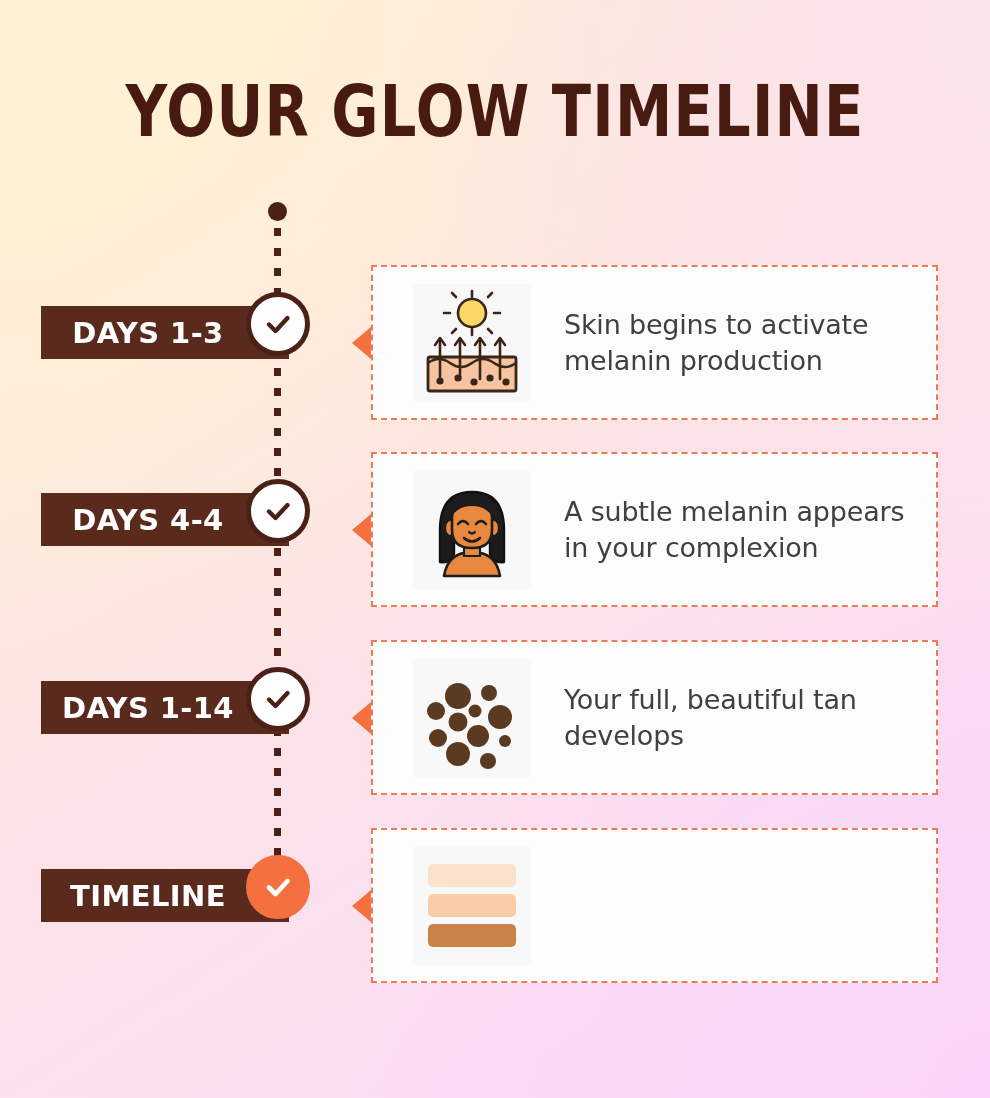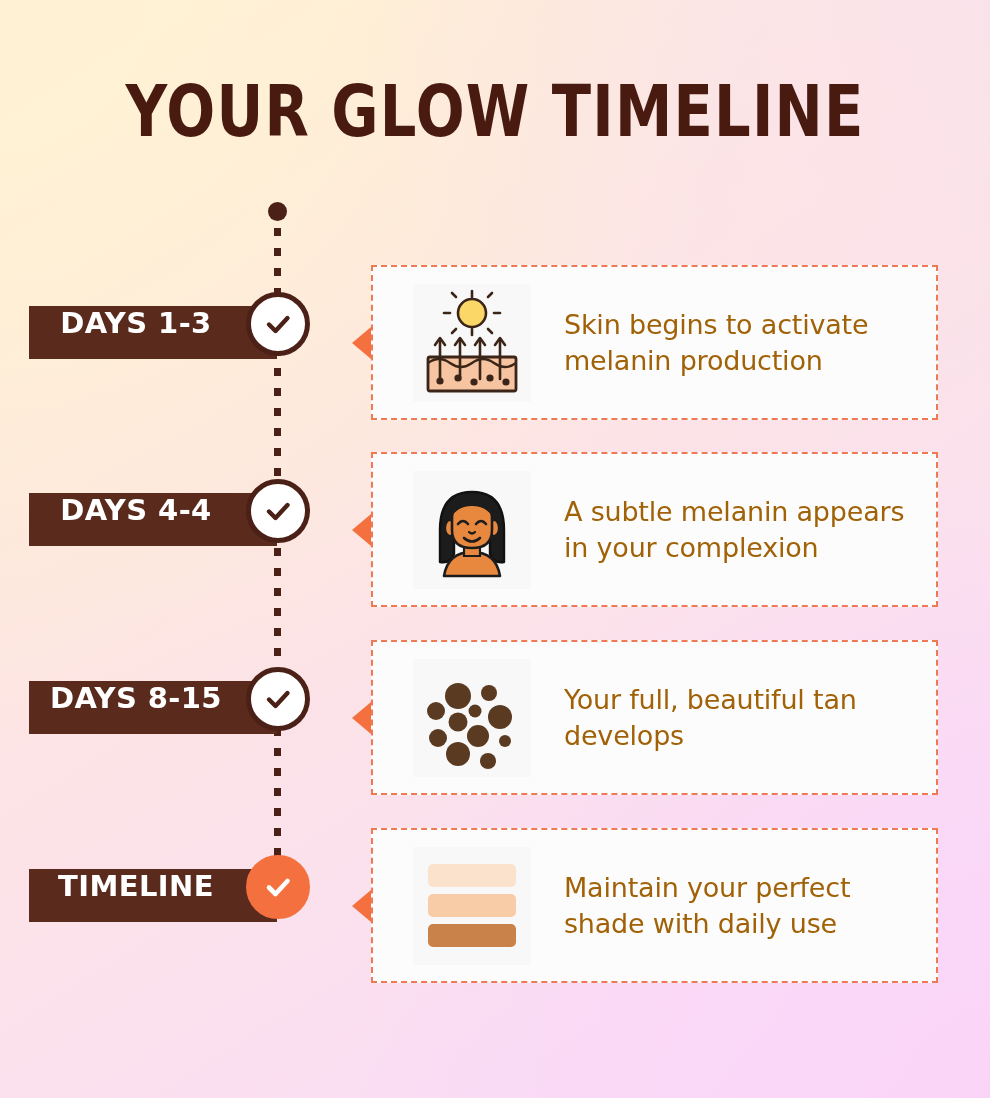--- a/index.html
+++ b/index.html
@@ -74,27 +74,27 @@
     height: 155px;
   }
   .row-1 { top: 265px; }
   .row-2 { top: 452px; }
   .row-3 { top: 640px; }
   .row-4 { top: 828px; }
 
   
   .badge {
     position: absolute;
-    left: 29px;
+    left: 41px;
     top: 41px;
     width: 248px;
     height: 53px;
     background: #5A2A1D;
     display: flex;
-    align-items: flex-start;
+    align-items: center;
     justify-content: center;
     box-sizing: border-box;
     padding-right: 34px;
   }
   .badge-text {
     font-family: "DejaVu Sans", sans-serif;
     font-weight: 700;
     font-size: 29px;
     letter-spacing: 0.4px;
     color: #FFFFFF;
@@ -155,21 +155,21 @@
     align-items: center;
     justify-content: center;
     background: #F9F8F8;
   }
   .card-icon svg { display: block; }
   .card-text {
     margin-left: 33px;
     font-family: "DejaVu Sans", sans-serif;
     font-size: 27px;
     line-height: 36px;
-    color: #a16207;
+    color: #404040;
     letter-spacing: -0.2px;
     max-width: 350px;
   }
 </style>
 </head>
 <body>
 
 <div id="poster">
 
   <div class="title">YOUR GLOW TIMELINE</div>
@@ -264,21 +264,21 @@
 
           <path d="M44 60 Q52 67 60 60" fill="none" stroke="#1C1C1C" stroke-width="2.6" stroke-linecap="round"></path>
         </svg>
       </div>
       <div class="card-text">A subtle melanin appears in your complexion</div>
     </div>
   </div>
 
   <div class="row row-3">
     <div class="badge">
-      <span class="badge-text">DAYS 8-15</span>
+      <span class="badge-text">DAYS 1-14</span>
     </div>
     <div class="check-circle">
       <svg width="34" height="34" viewBox="0 0 34 34">
         <path d="M8 17.5 L14.5 24 L26.5 11" fill="none" stroke="#4A2017" stroke-width="4.4" stroke-linecap="round" stroke-linejoin="round"></path>
       </svg>
     </div>
     <div class="arrow"></div>
     <div class="card">
       <div class="card-icon">
         <svg width="104" height="104" viewBox="0 0 104 104">
@@ -312,17 +312,16 @@
     </div>
     <div class="arrow"></div>
     <div class="card">
       <div class="card-icon">
         <svg width="100" height="96" viewBox="0 0 100 96">
           <rect x="6" y="6" width="88" height="23" rx="5" fill="#FBE2CC"></rect>
           <rect x="6" y="36" width="88" height="23" rx="5" fill="#F7CCA6"></rect>
           <rect x="6" y="66" width="88" height="23" rx="5" fill="#C9834A"></rect>
         </svg>
       </div>
-      <div class="card-text">Maintain your perfect shade with daily use</div>
     </div>
   </div>
 
 </div>
 
 </body></html>

